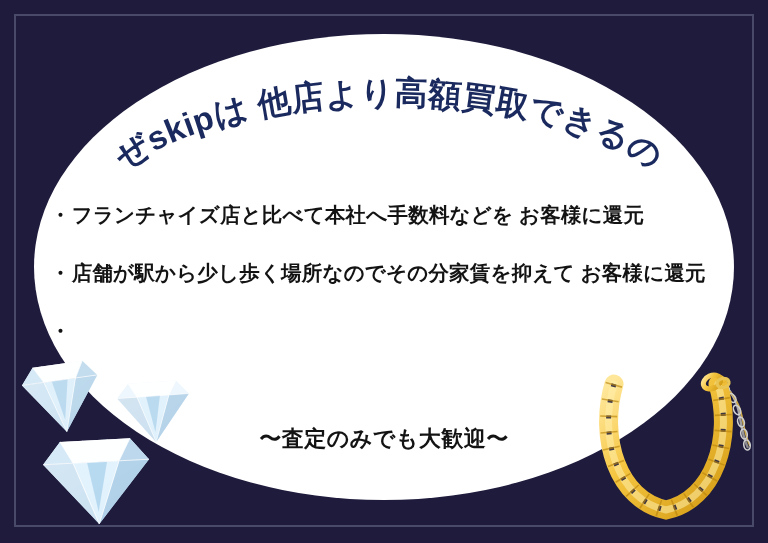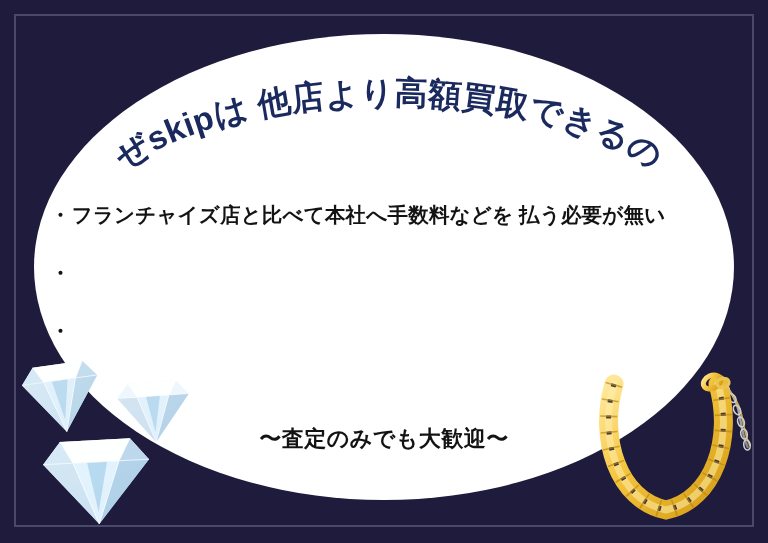--- a/index.html
+++ b/index.html
@@ -112,24 +112,25 @@
       <path id="titleArc" d="M 118,128 A 300,126 0 0 1 660,128" fill="none"></path>
     </defs>
     <text>
       <textPath href="#titleArc" startOffset="50%" text-anchor="middle">なぜskipは 他店より高額買取できるのか</textPath>
     </text>
   </svg>
 
   <div class="bullets">
     <div class="bullet-line">
       <span class="bullet-dot">・</span>
-      <span>フランチャイズ店と比べて本社へ手数料などを 払う必要が無い</span>
+      <span>フランチャイズ店と比べて本社へ手数料などを お客様に還元</span>
     </div>
     <div class="bullet-line">
       <span class="bullet-dot">・</span>
+      <span>店舗が駅から少し歩く場所なのでその分家賃を抑えて お客様に還元</span>
     </div>
     <div class="bullet-line">
       <span class="bullet-dot">・</span>
     </div>
   </div>
 
   <div class="tagline">〜査定のみでも大歓迎〜</div>
 
   <div class="diamond dia-a">
     <svg width="112" height="78" viewBox="0 0 112 78">

